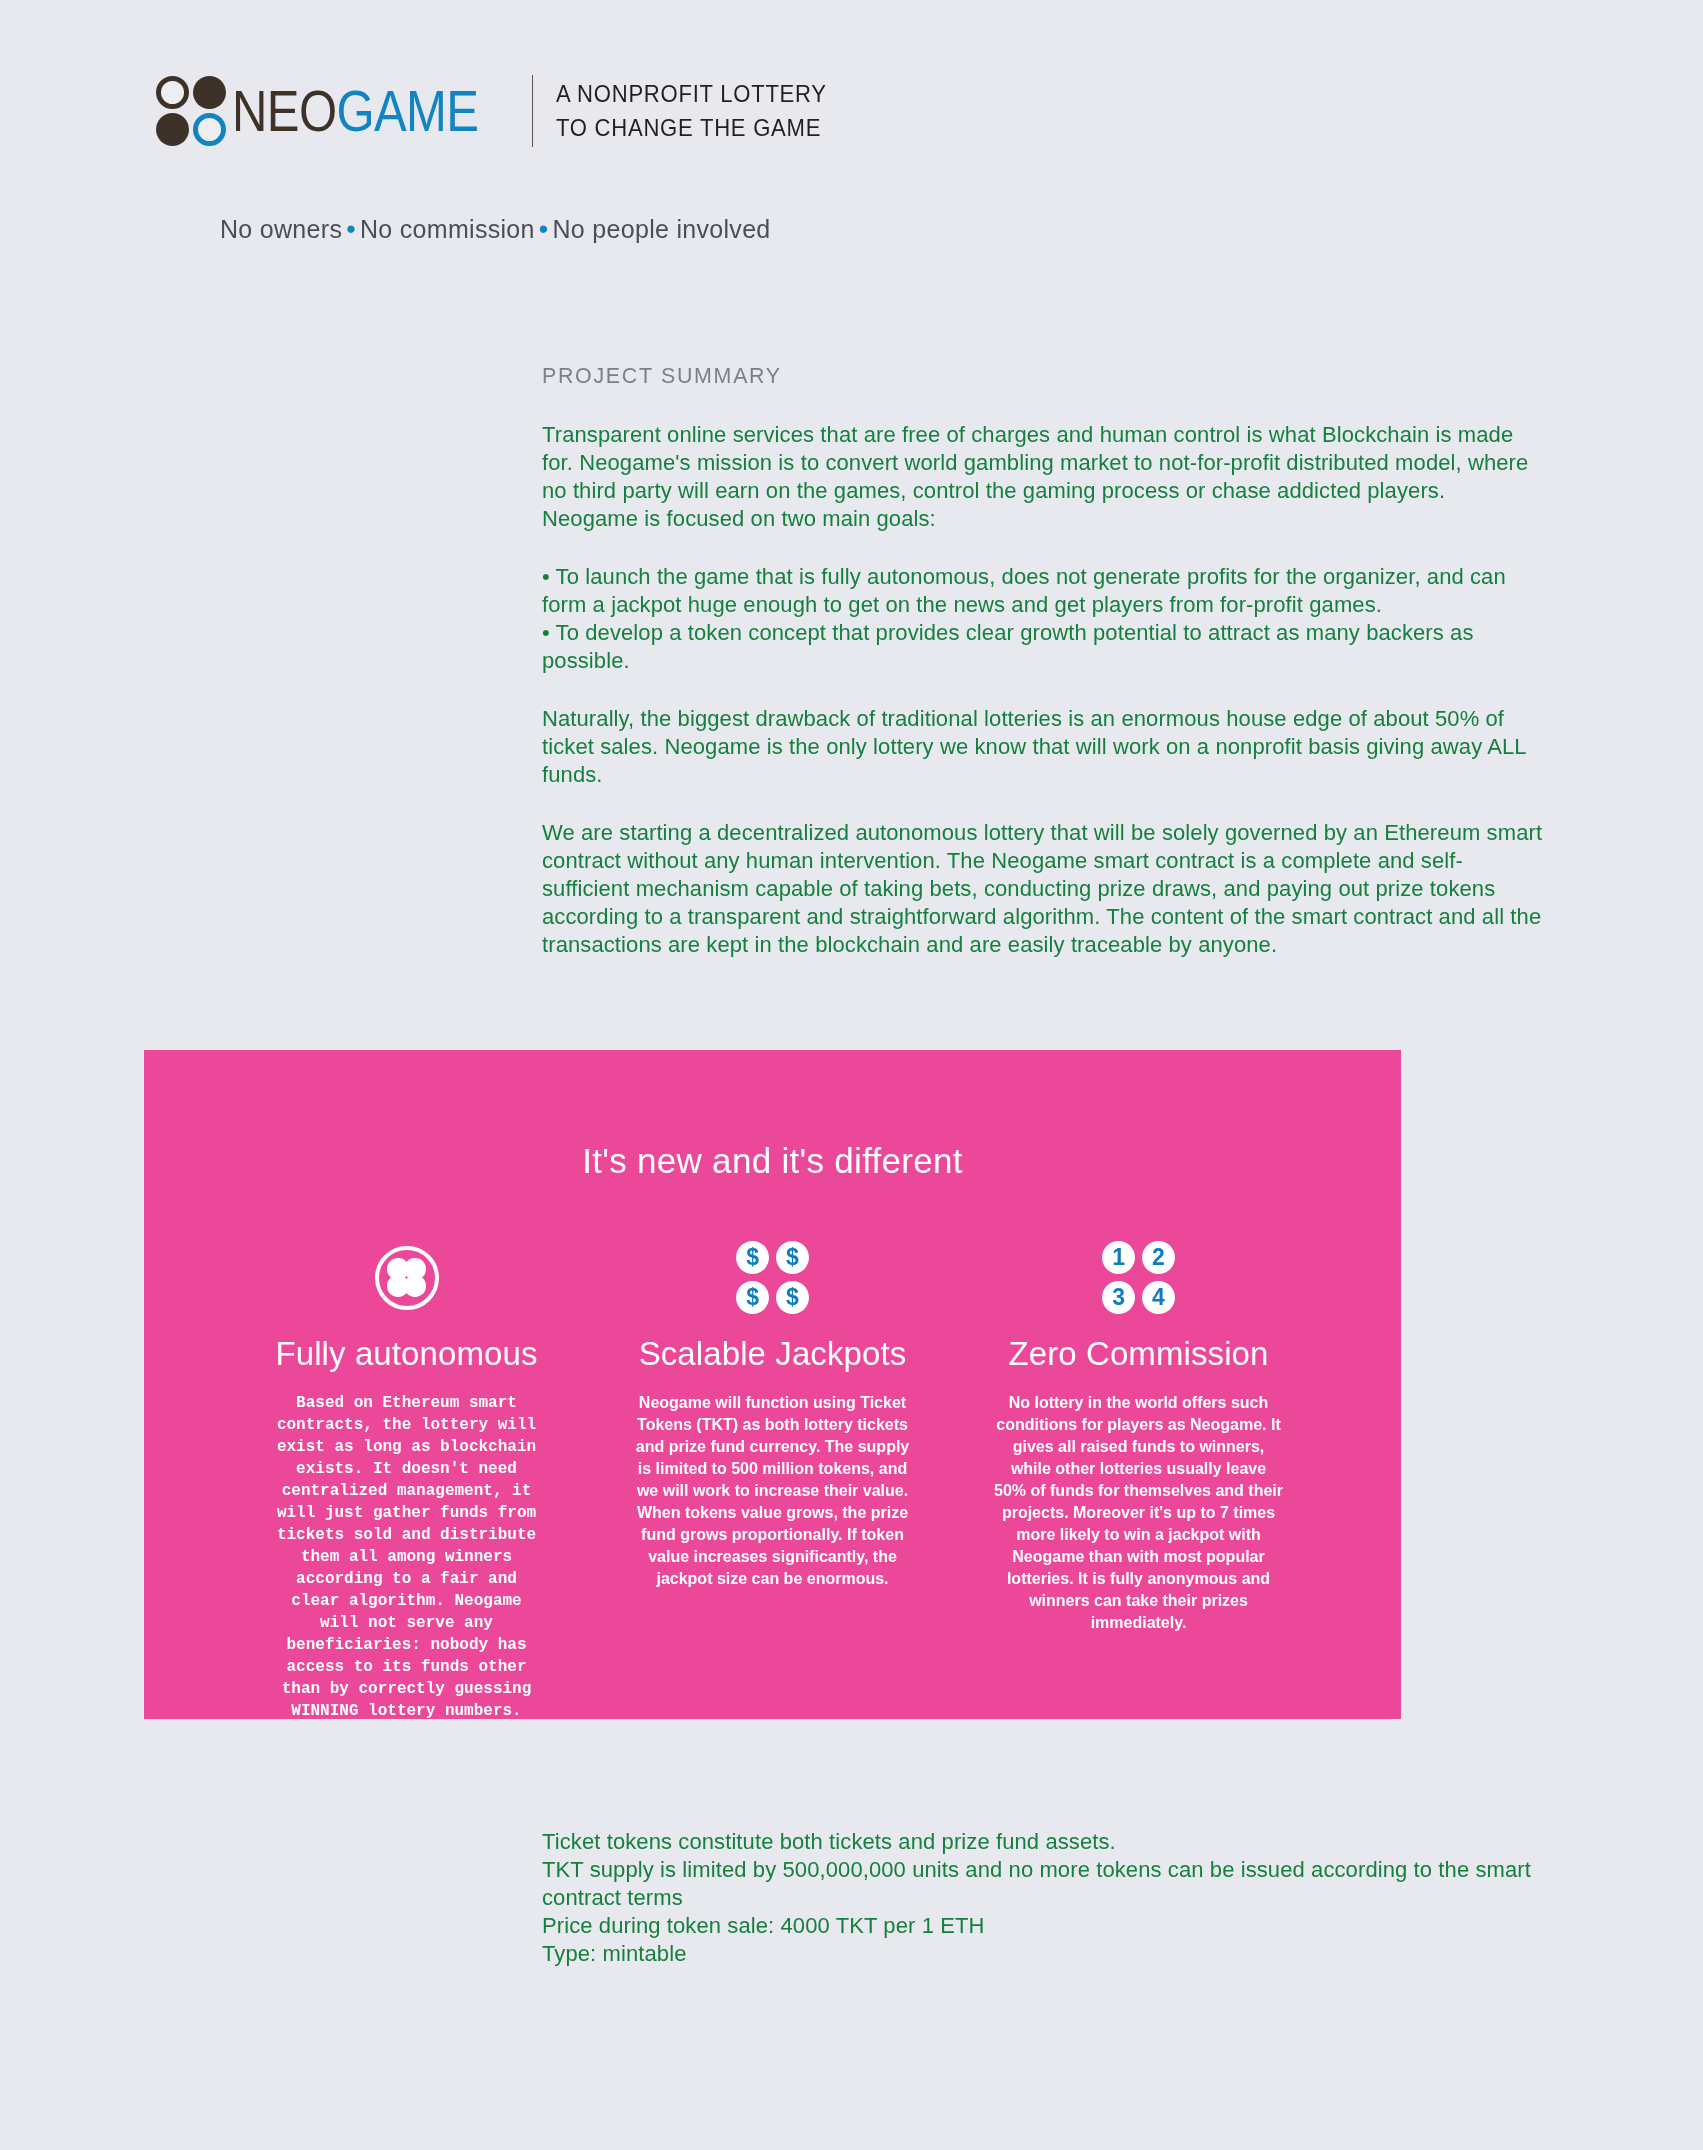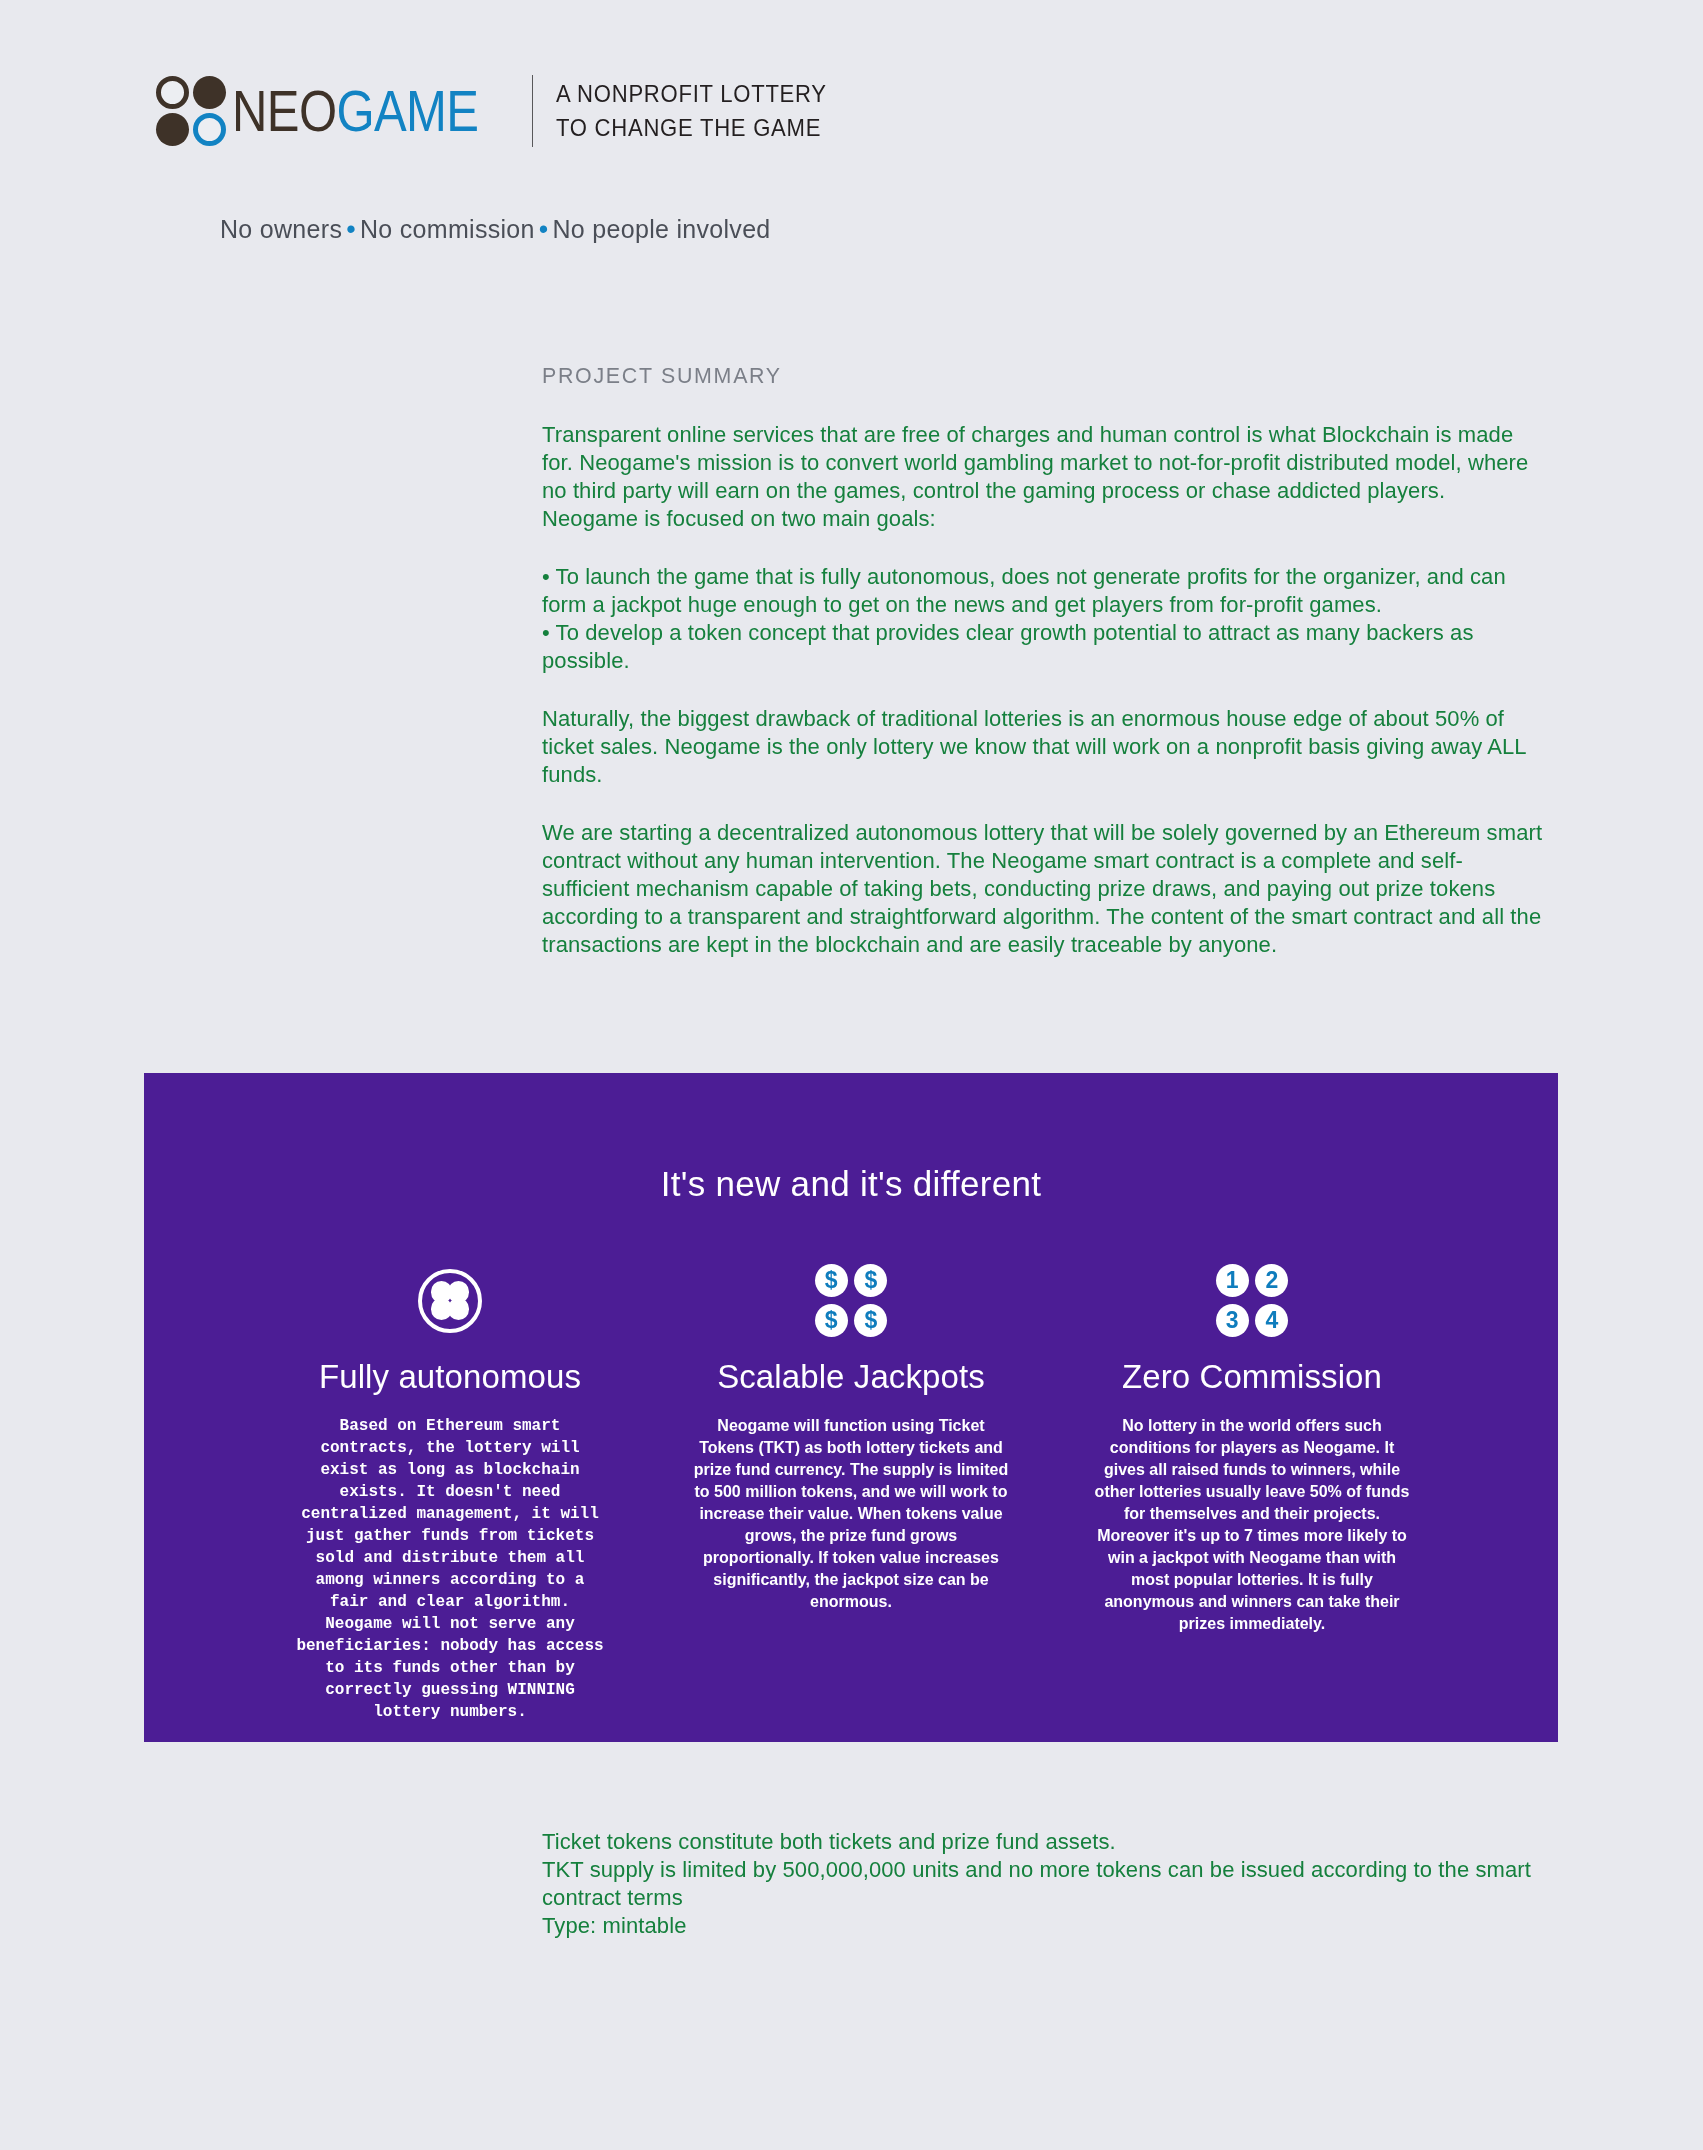--- a/index.html
+++ b/index.html
@@ -123,24 +123,24 @@
     left: 542px;
     top: 364px;
     width: 1001px;
   }
   .summary-body { margin-top: 32px; }
 
   
   .blue-panel {
     position: absolute;
     left: 144px;
-    top: 1073px;
-    width: 1414px;
+    top: 1050px;
+    width: 1257px;
     height: 669px;
-    background: #4c1d95;
+    background: #ec4899;
   }
   .panel-title {
     text-align: center;
     color: #ffffff;
     font-family: "Liberation Sans Narrow", "Liberation Sans", sans-serif;
     font-size: 35px;
     font-weight: 400;
     letter-spacing: 0.3px;
     margin-top: 91px;
   }
@@ -307,16 +307,17 @@
       <div class="card-body">No lottery in the world offers such conditions for players as Neogame. It gives all raised funds to winners, while other lotteries usually leave 50% of funds for themselves and their projects. Moreover it's up to 7 times more likely to win a jackpot with Neogame than with most popular lotteries. It is fully anonymous and winners can take their prizes immediately.</div>
     </div>
 
   </div>
 </div>
 
 <div class="token-block">
   <div class="body-text token-body">
     <div class="line">Ticket tokens constitute both tickets and prize fund assets.</div>
     <div class="line">TKT supply is limited by 500,000,000 units and no more tokens can be issued according to the smart contract terms</div>
+    <div class="line">Price during token sale: 4000 TKT per 1 ETH</div>
     <div class="line">Type: mintable</div>
   </div>
 </div>
 
 
 </body></html>

